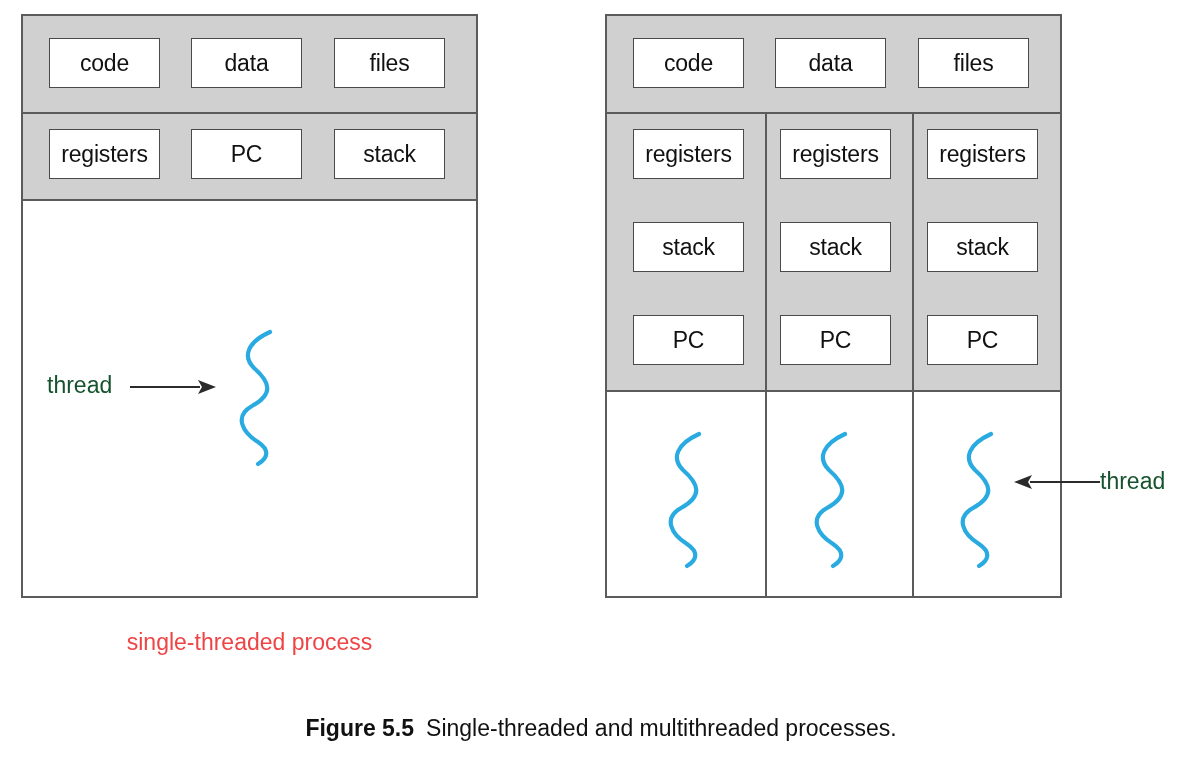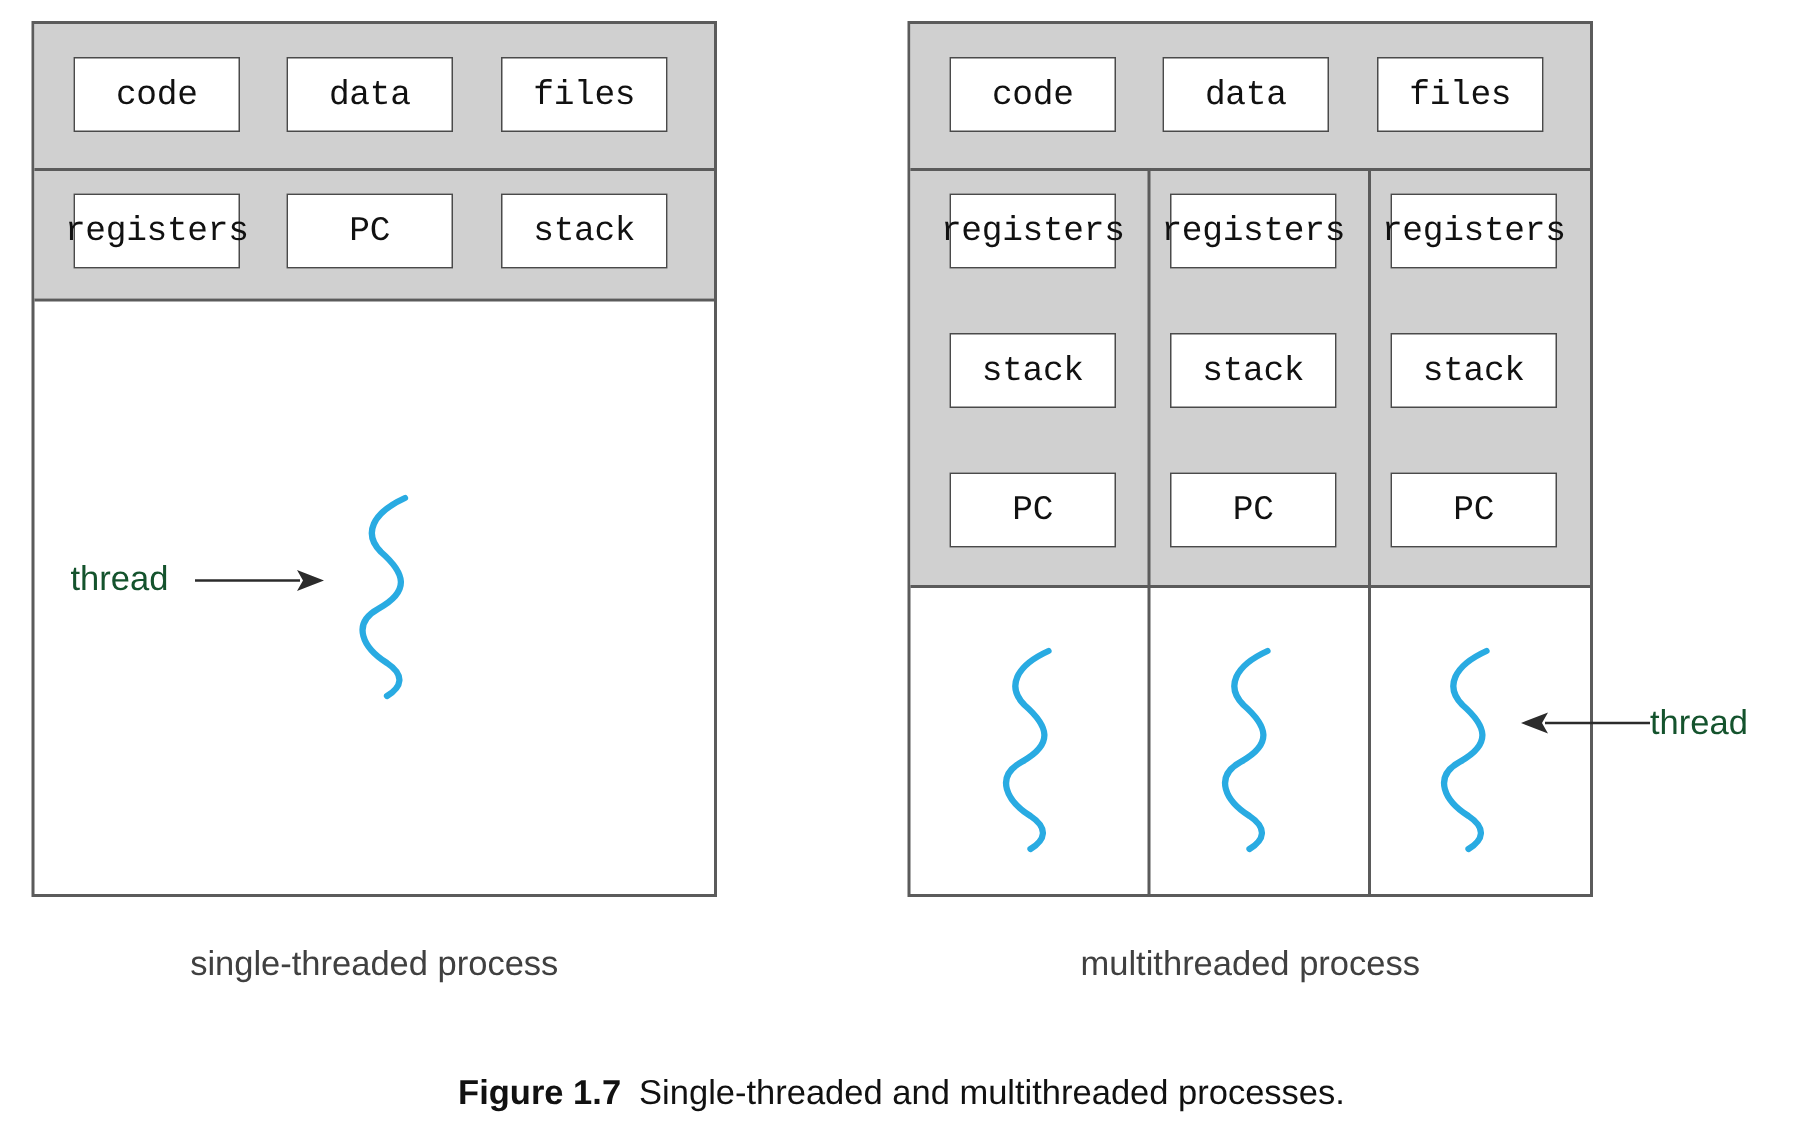--- a/index.html
+++ b/index.html
@@ -51,21 +51,20 @@
     background: #ffffff;
     border: 1.5px solid #4a4a4a;
     display: flex;
     align-items: center;
     justify-content: center;
     font-size: 23px;
     line-height: 1;
     letter-spacing: -0.2px;
     color: #111111;
     white-space: nowrap;
-    font-family: Liberation Mono, monospace;
   }
 
   
   .squiggle {
     position: absolute;
     pointer-events: none;
   }
   .squiggle path {
     fill: none;
     stroke: #29abe2;
@@ -91,21 +90,21 @@
   }
   .anno-arrow polygon {
     fill: #2b2b2b;
   }
 
   
   .sub-caption {
     position: absolute;
     font-size: 23px;
     line-height: 1;
-    color: #404040;
+    color: #ef4444;
     white-space: nowrap;
     text-align: center;
   }
   .figure-caption {
     position: absolute;
     left: 0;
     right: 0;
     text-align: center;
     font-size: 23px;
     line-height: 1;
@@ -232,21 +231,18 @@
   </div>
 
   <svg class="anno-arrow" style="left:1014px; top:470px;" width="86" height="24" viewBox="0 0 86 24">
     <line x1="16" y1="12" x2="86" y2="12"></line>
     <polygon points="18,5 0,12 18,19 14,12"></polygon>
   </svg>
   <div class="anno-label" style="left:1100px; top:470px;">
     <span>thread</span>
   </div>
 
-  <div class="sub-caption" style="left:605px; top:631px; width:457px;">
-    <span>multithreaded process</span>
-  </div>
 
   <div class="figure-caption" style="top:717px;">
-    <span class="fig-num">Figure 1.7</span><span>Single-threaded and multithreaded processes.</span>
+    <span class="fig-num">Figure 5.5</span><span>Single-threaded and multithreaded processes.</span>
   </div>
 
 </div>
 
 </body></html>

